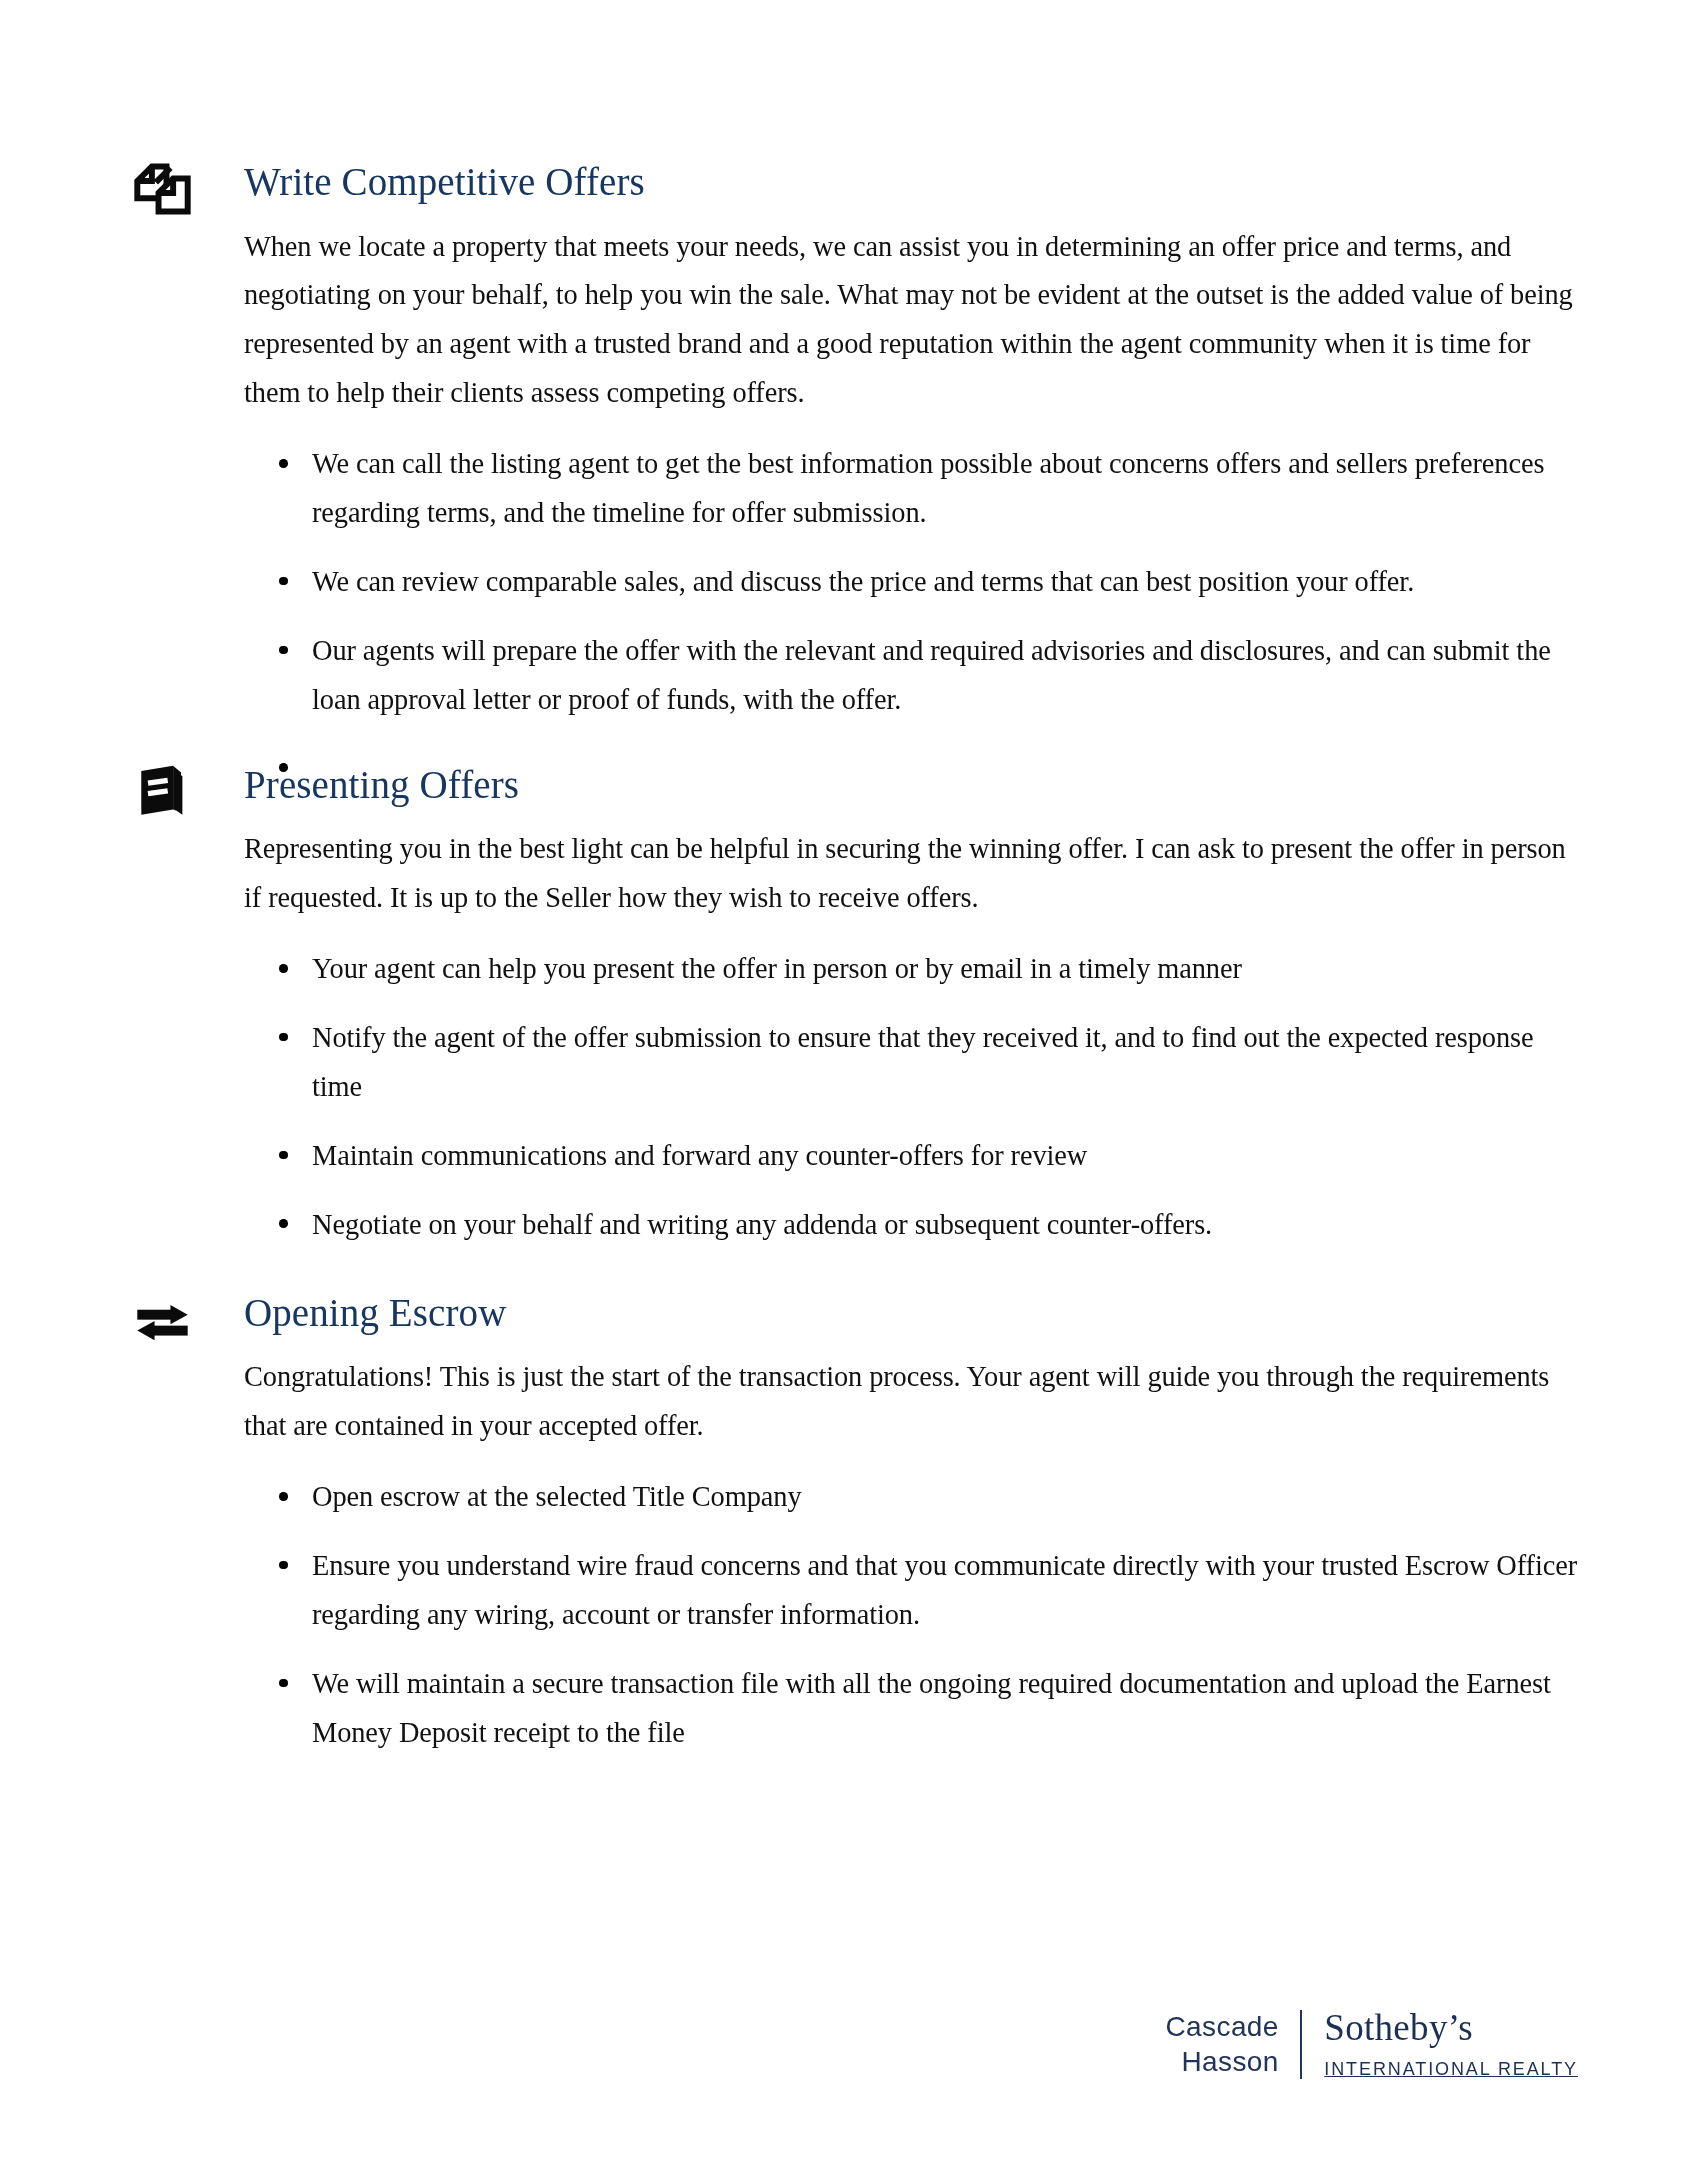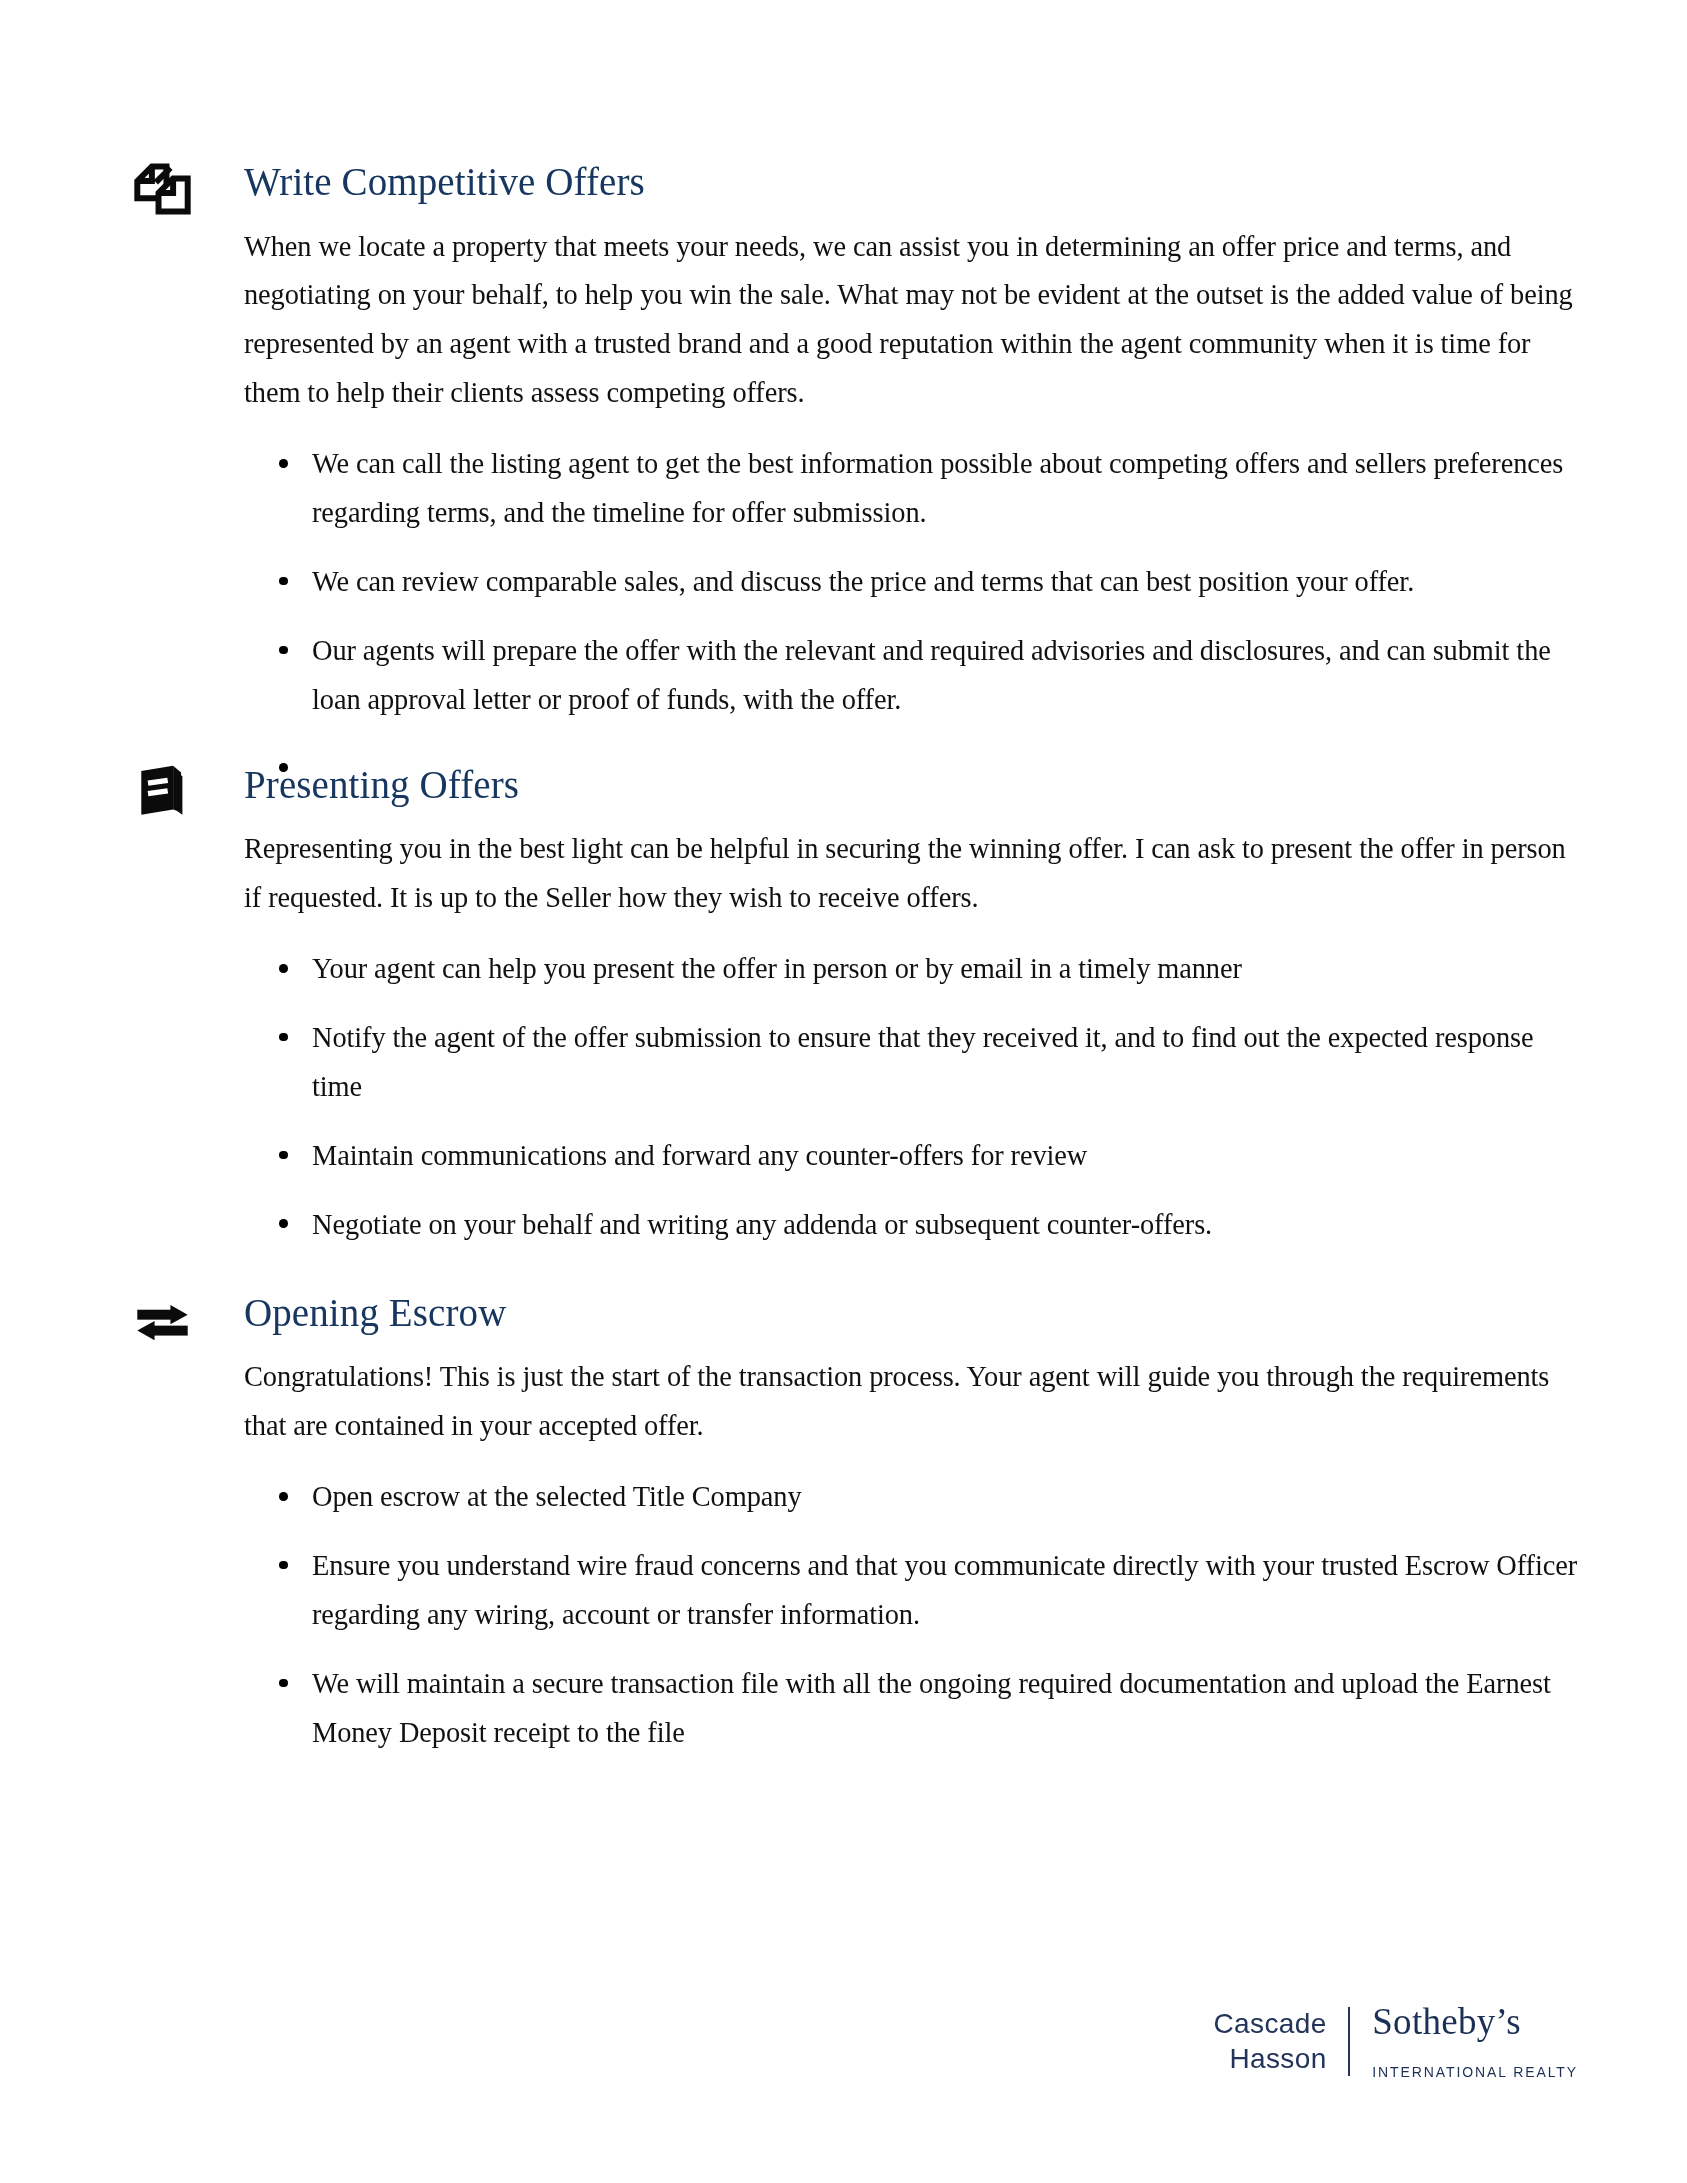--- a/index.html
+++ b/index.html
@@ -138,24 +138,25 @@
   .fl-sothebys {
     font-family: "Liberation Serif", "DejaVu Serif", serif;
     font-weight: 400;
     font-size: 37px;
     line-height: 1.0;
     letter-spacing: 0.3px;
   }
   .fl-intl {
     font-family: "Liberation Sans", "DejaVu Sans", sans-serif;
     font-weight: 400;
-    font-size: 14px;
+    font-size: 18px;
     letter-spacing: 1.9px;
-    margin-top: 24px;
+    margin-top: 13px;
     color: #1c2f55;
+    text-decoration: underline;
   }
 </style>
 </head>
 <body>
 
 <div class="page">
 
   <div class="content">
 
     <div class="section">
@@ -176,21 +177,21 @@
           </svg>
         </span>
         <h2 class="section-title">Write Competitive Offers</h2>
       </div>
 
       <div class="body-block">
         <p class="para">When we locate a property that meets your needs, we can assist you in determining an offer price and terms, and negotiating on your behalf, to help you win the sale. What may not be evident at the outset is the added value of being represented by an agent with a trusted brand and a good reputation within the agent community when it is time for them to help their clients assess competing offers.</p>
       </div>
 
       <ul class="bullets">
-        <li><span class="dot"></span><span>We can call the listing agent to get the best information possible about competing offers and sellers preferences regarding terms, and the timeline for offer submission.</span></li>
+        <li><span class="dot"></span><span>We can call the listing agent to get the best information possible about concerns offers and sellers preferences regarding terms, and the timeline for offer submission.</span></li>
         <li><span class="dot"></span><span>We can review comparable sales, and discuss the price and terms that can best position your offer.</span></li>
         <li><span class="dot"></span><span>Our agents will prepare the offer with the relevant and required advisories and disclosures, and can submit the loan approval letter or proof of funds, with the offer.</span></li>
         <li><span class="dot"></span></li>
       </ul>
     </div>
 
     <div class="section">
       <div class="section-head">
         <span class="section-icon">
           <svg width="61" height="56" viewBox="0 0 92 84" aria-hidden="true">

